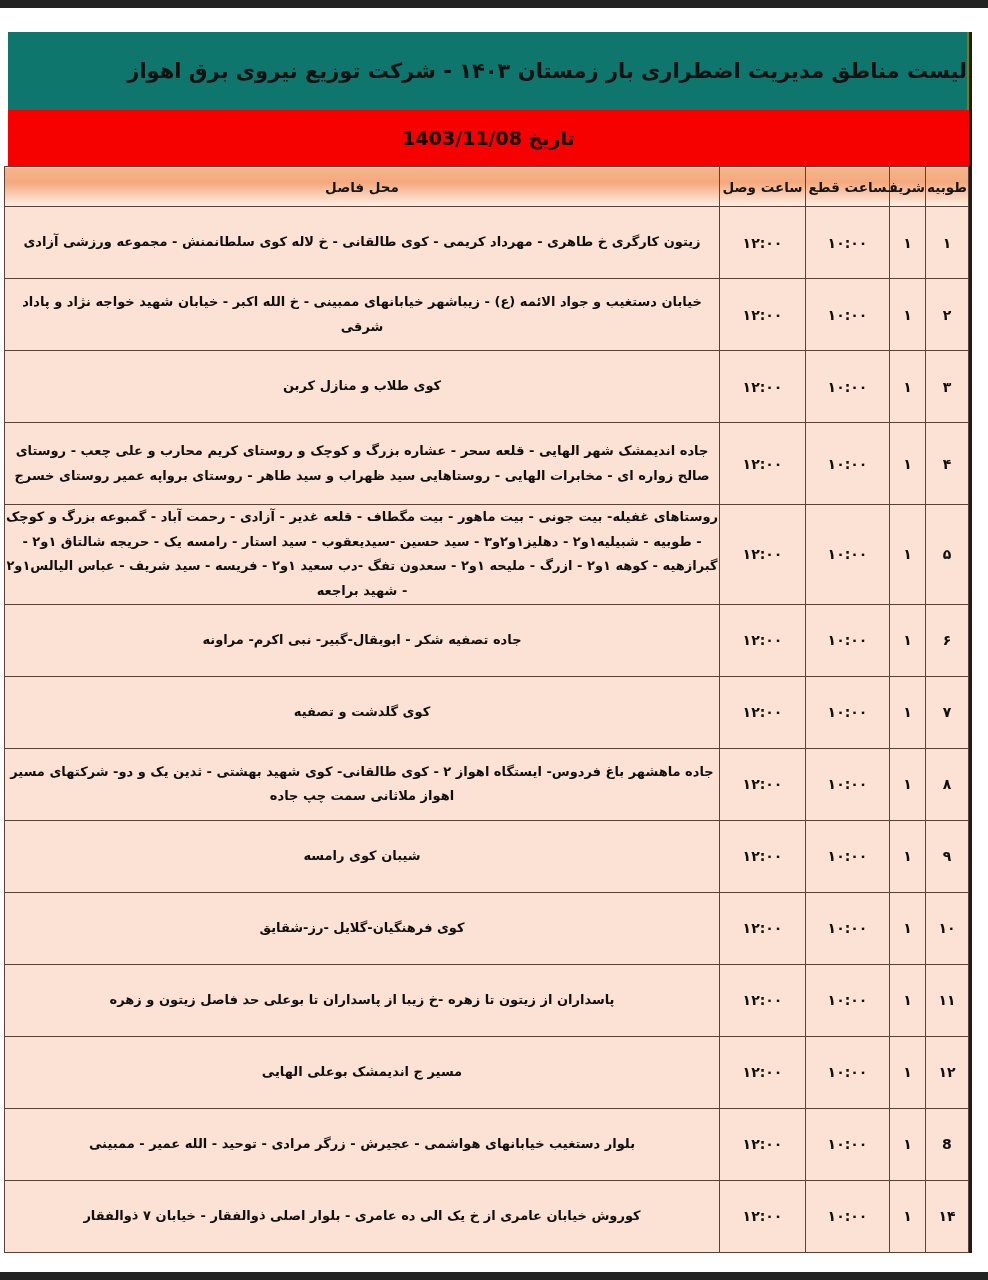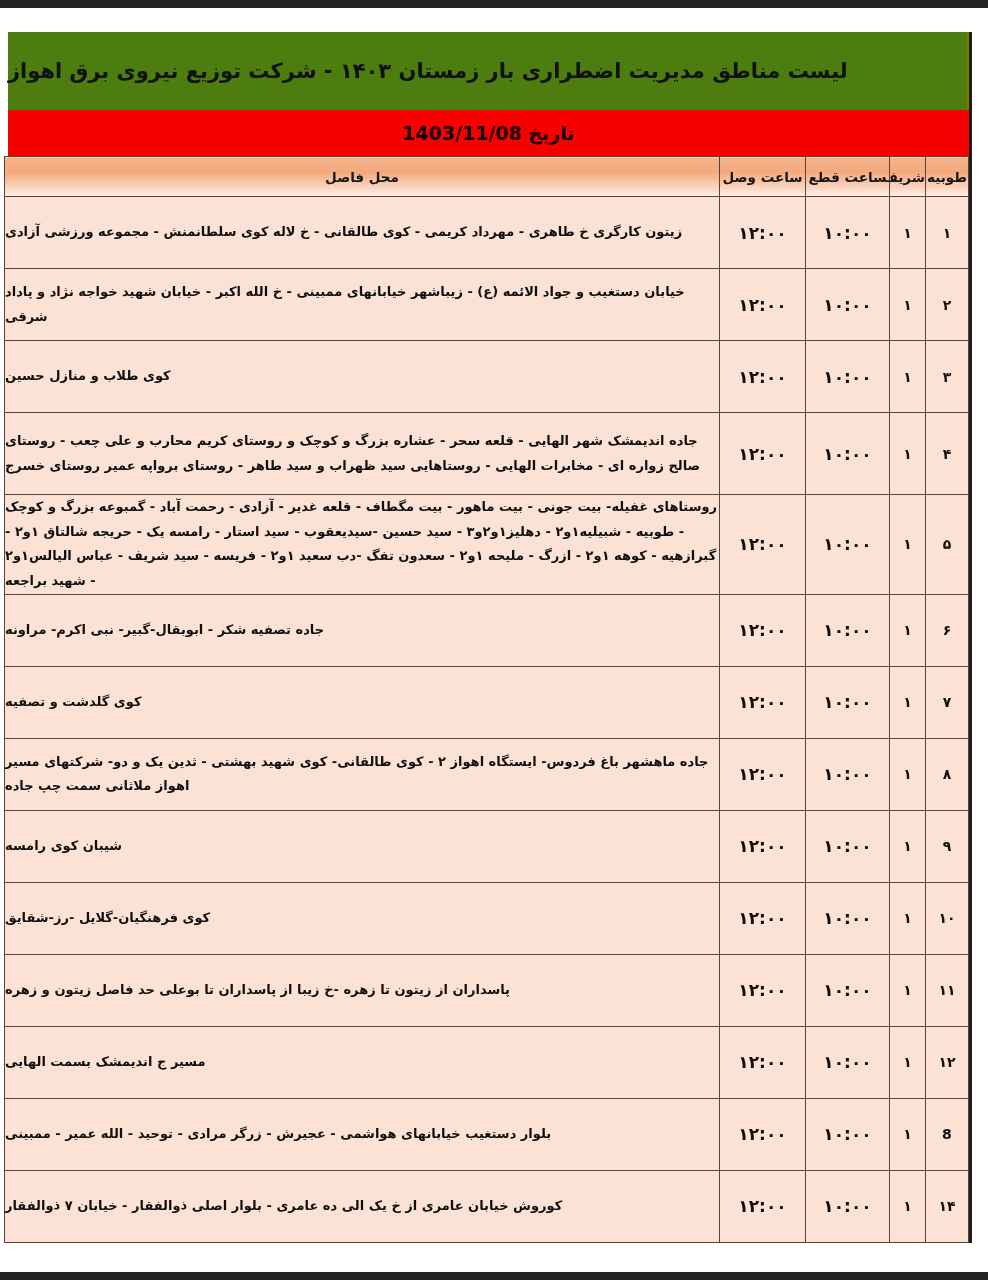--- a/index.html
+++ b/index.html
@@ -39,42 +39,42 @@
     position: absolute;
     top: 24px;
     left: 8px;
     width: 964px;
     border-right: 3px solid #1c1c1c;
     box-sizing: border-box;
   }
 
   
   .title-band {
-    background: #4d7c0f;
+    background: #0f766e;
     height: 78px;
     display: flex;
     align-items: center;
-    justify-content: flex-end;
+    justify-content: flex-start;
     border-right: 2px solid #7d7d00;
     box-sizing: border-box;
   }
   .title-text {
     font-size: 21px;
     font-weight: bold;
     color: #111111;
     letter-spacing: 0px;
     text-align: center;
     line-height: 1.25;
     direction: rtl;
   }
 
   
   .date-band {
     background: #f60000;
-    height: 46px;
+    height: 56px;
     display: flex;
     align-items: center;
     justify-content: center;
     box-sizing: border-box;
   }
   .date-text {
     font-size: 19px;
     font-weight: bold;
     color: #120000;
     direction: rtl;
@@ -119,24 +119,24 @@
   col.c-vasl  { width: 86px; }
   col.c-mahal { width: 715px; }
 
   td.cell-num,
   td.cell-time {
     text-align: center;
     font-size: 14px;
     font-weight: bold;
     letter-spacing: 0.5px;
   }
-  td.cell-time { font-size: 17px; }
+  td.cell-time { font-size: 14px; }
 
   td.cell-place {
-    text-align: left;
+    text-align: center;
     font-size: 13px;
     font-weight: bold;
     line-height: 1.9;
     padding: 6px 14px;
     direction: rtl;
   }
 
   tbody tr { height: 72px; }
   tbody tr.tall  { height: 82px; }
   tbody tr.taller{ height: 95px; }
@@ -187,21 +187,21 @@
             <td class="cell-num">۱</td>
             <td class="cell-time">۱۰:۰۰</td>
             <td class="cell-time">۱۲:۰۰</td>
             <td class="cell-place">خیابان دستغیب و جواد الائمه (ع) - زیباشهر خیابانهای ممبینی - خ الله اکبر - خیابان شهید خواجه نژاد و پاداد شرقی</td>
           </tr>
           <tr>
             <td class="cell-num">۳</td>
             <td class="cell-num">۱</td>
             <td class="cell-time">۱۰:۰۰</td>
             <td class="cell-time">۱۲:۰۰</td>
-            <td class="cell-place">کوی طلاب و منازل حسین</td>
+            <td class="cell-place">کوی طلاب و منازل کربن</td>
           </tr>
           <tr class="tall">
             <td class="cell-num">۴</td>
             <td class="cell-num">۱</td>
             <td class="cell-time">۱۰:۰۰</td>
             <td class="cell-time">۱۲:۰۰</td>
             <td class="cell-place">جاده اندیمشک شهر الهایی - قلعه سحر - عشاره بزرگ و کوچک و روستای کریم محارب و علی چعب - روستای صالح زواره ای - مخابرات الهایی - روستاهایی سید ظهراب و سید طاهر - روستای برواپه عمیر روستای خسرج</td>
           </tr>
           <tr class="taller">
             <td class="cell-num">۵</td>
@@ -250,21 +250,21 @@
             <td class="cell-num">۱</td>
             <td class="cell-time">۱۰:۰۰</td>
             <td class="cell-time">۱۲:۰۰</td>
             <td class="cell-place">پاسداران از زیتون تا زهره -خ زیبا از پاسداران تا بوعلی حد فاصل زیتون و زهره</td>
           </tr>
           <tr>
             <td class="cell-num">۱۲</td>
             <td class="cell-num">۱</td>
             <td class="cell-time">۱۰:۰۰</td>
             <td class="cell-time">۱۲:۰۰</td>
-            <td class="cell-place">مسیر ج اندیمشک بسمت الهایی</td>
+            <td class="cell-place">مسیر ج اندیمشک بوعلی الهایی</td>
           </tr>
           <tr>
             <td class="cell-num">8</td>
             <td class="cell-num">۱</td>
             <td class="cell-time">۱۰:۰۰</td>
             <td class="cell-time">۱۲:۰۰</td>
             <td class="cell-place">بلوار دستغیب خیابانهای هواشمی - عجیرش - زرگر مرادی - توحید - الله عمیر - ممبینی</td>
           </tr>
           <tr>
             <td class="cell-num">۱۴</td>

